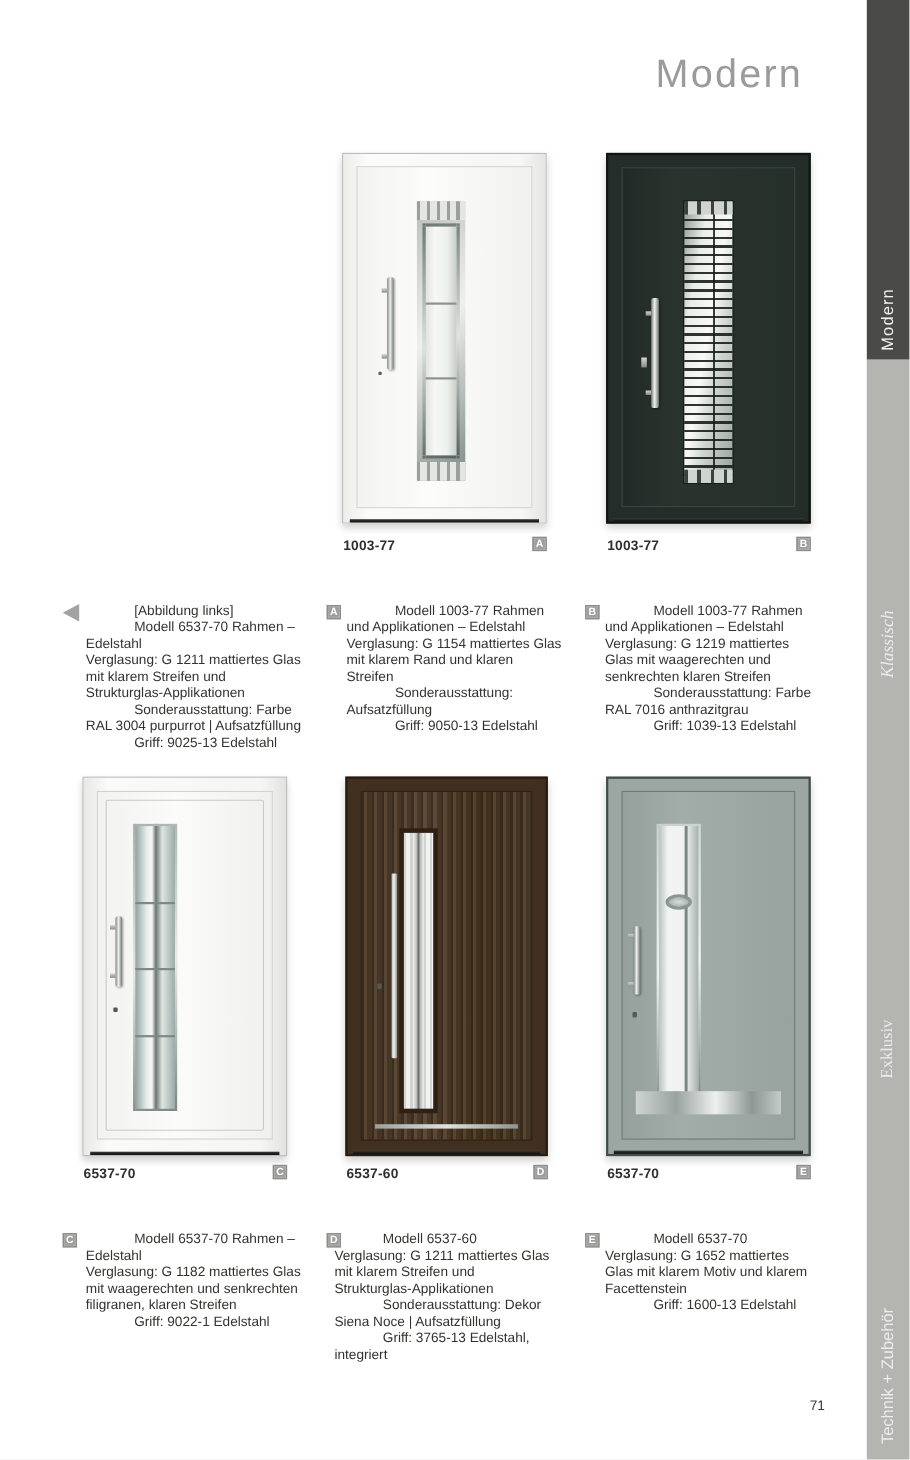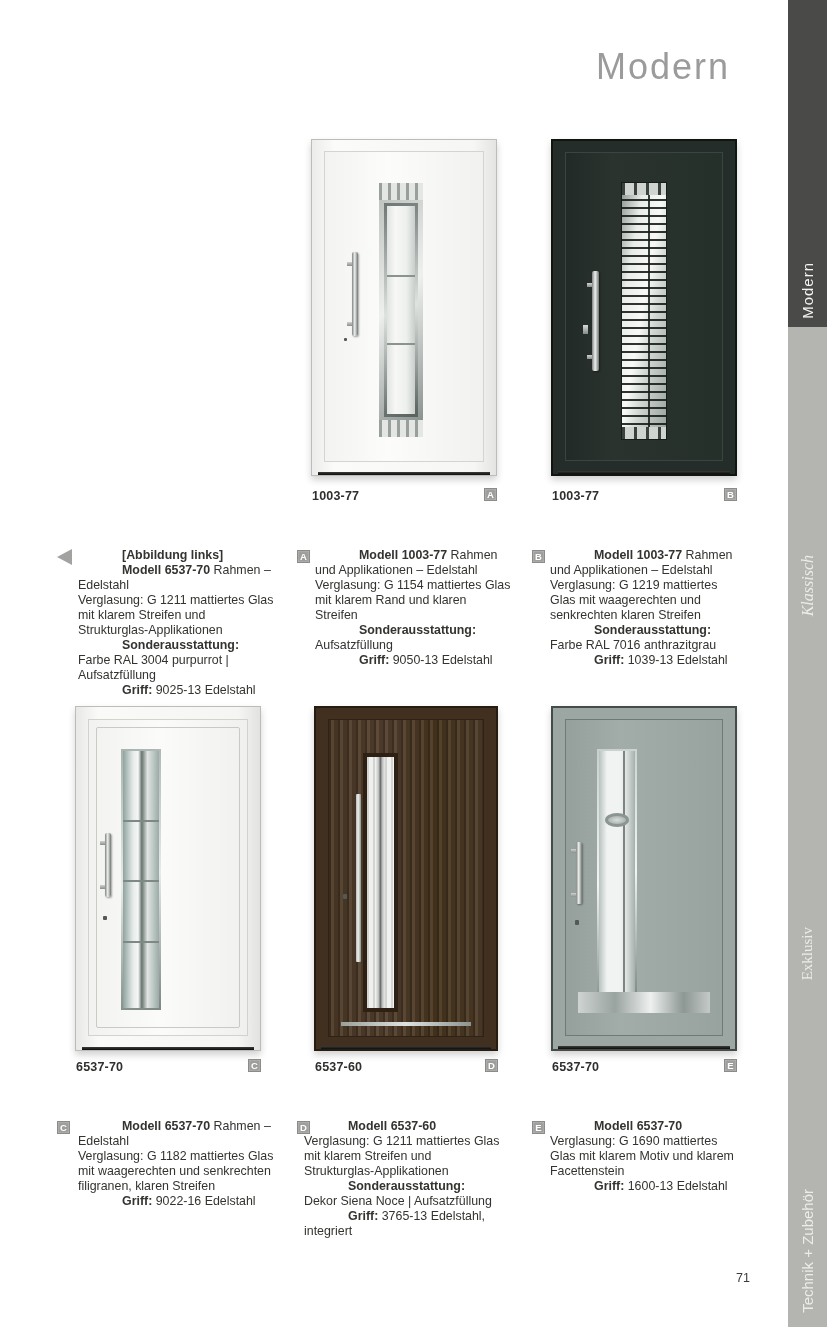--- a/index.html
+++ b/index.html
@@ -133,21 +133,21 @@
 
   
   .door-code { position:absolute; font-size:12.5px; font-weight:bold; color:#2f2f2d; letter-spacing:0.2px; }
   .badge { position:absolute; width:13px; height:13px; background:#9d9d9b;
     border:1px solid #8b8b89; color:#ffffff; font-size:9.5px; font-weight:bold;
     display:flex; align-items:center; justify-content:center;
     box-shadow:inset 0 0 2px rgba(255,255,255,0.5); }
 
   
   .desc { position:absolute; width:196px; font-size:12.4px; line-height:15px; color:#33332f; }
-  .desc .b { font-weight:bold;padding-left:44px; }
+  .desc .b { font-weight:normal;padding-left:44px; }
   .tri {
     position:absolute; width:0; height:0;
     border-top:8px solid transparent; border-bottom:8px solid transparent;
     border-right:15px solid #a2a2a0;
   }
 
   .page-num { position:absolute; right:77px; bottom:42px; font-size:12.5px; color:#3a3a38; }
 </style>
 </head>
 <body>
@@ -268,32 +268,32 @@
   <div class="badge" style="left:248px; top:1059px;">C</div>
   <div class="door-code" style="left:315px; top:1060px;">6537-60</div>
   <div class="badge" style="left:485px; top:1059px;">D</div>
   <div class="door-code" style="left:552px; top:1060px;">6537-70</div>
   <div class="badge" style="left:724px; top:1059px;">E</div>
 
   <div class="badge" style="left:57px; top:1121px;">C</div>
   <div class="desc" style="left:78px; top:1119px;">
     <div><span class="b">Modell 6537-70</span><span> Rahmen – Edelstahl</span></div>
     <div><span>Verglasung: G 1182 mattiertes Glas mit waagerechten und senkrechten filigranen, klaren Streifen</span></div>
-    <div><span class="b">Griff:</span><span> 9022-16 Edelstahl</span></div>
+    <div><span class="b">Griff:</span><span> 9022-1 Edelstahl</span></div>
   </div>
 
   <div class="badge" style="left:297px; top:1121px;">D</div>
   <div class="desc" style="left:304px; top:1119px;">
     <div><span class="b">Modell 6537-60</span></div>
     <div><span>Verglasung: G 1211 mattiertes Glas mit klarem Streifen und Strukturglas-Applikationen</span></div>
     <div><span class="b">Sonderausstattung:</span><span> Dekor Siena Noce | Aufsatzfüllung</span></div>
     <div><span class="b">Griff:</span><span> 3765-13 Edelstahl, integriert</span></div>
   </div>
 
   <div class="badge" style="left:532px; top:1121px;">E</div>
   <div class="desc" style="left:550px; top:1119px;">
     <div><span class="b">Modell 6537-70</span></div>
-    <div><span>Verglasung: G 1690 mattiertes Glas mit klarem Motiv und klarem Facettenstein</span></div>
+    <div><span>Verglasung: G 1652 mattiertes Glas mit klarem Motiv und klarem Facettenstein</span></div>
     <div><span class="b">Griff:</span><span> 1600-13 Edelstahl</span></div>
   </div>
 
   <div class="page-num">71</div>
 </div>
 
 </body></html>

